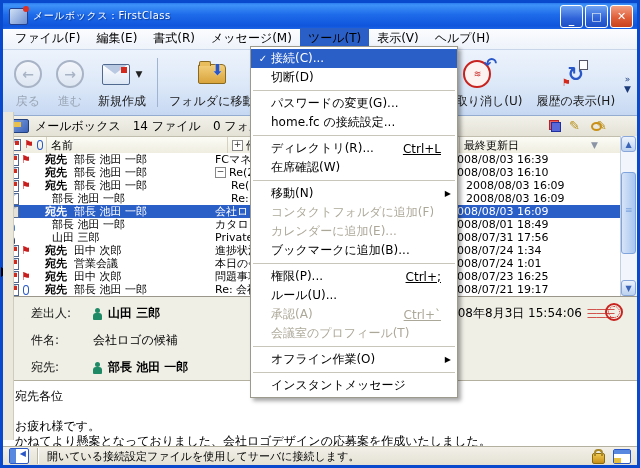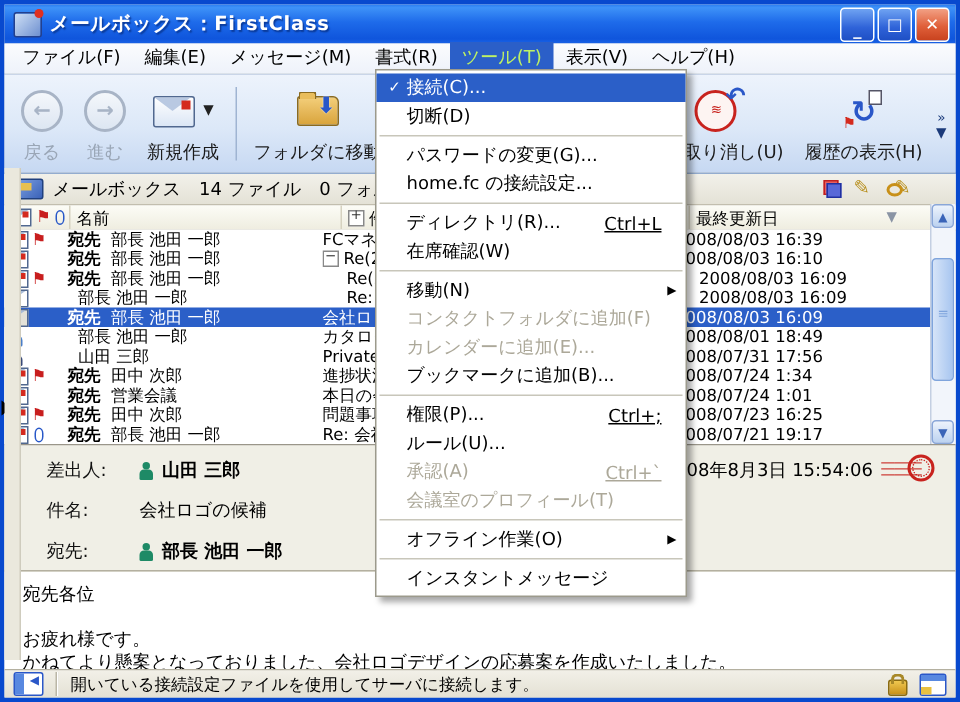--- a/index.html
+++ b/index.html
@@ -2,30 +2,30 @@
 <html><head>
 <meta charset="utf-8">
 <style>
   html,body{margin:0;padding:0;}
   body{width:640px;height:468px;position:relative;font-family:"DejaVu Sans","Liberation Sans",sans-serif;overflow:hidden;background:#ECEAE0;}
   .window{position:absolute;inset:0;border:3px solid #0849CE;display:flex;flex-direction:column;background:#ECEAE0;box-sizing:border-box;}
   
   .titlebar{height:26px;flex:0 0 26px;background:linear-gradient(180deg,#2A7CF0 0%,#3E92F8 8%,#1E6BEA 45%,#0F55DC 88%,#1A63E6 100%);display:flex;align-items:center;padding:0 4px;color:#fff;}
   .app-icon{width:17px;height:15px;margin:0 5px 0 2px;position:relative;background:linear-gradient(135deg,#cfe0f5,#6d8fd0);border:1px solid #23408e;border-radius:2px;}
   .app-icon::after{content:"";position:absolute;right:-2px;top:-3px;width:6px;height:6px;background:#e03020;border-radius:50%;}
-  .title-text{font-size:13px;font-weight:bold;text-shadow:1px 1px 1px #0a3a9a;letter-spacing:.5px;flex:1;white-space:nowrap;overflow:hidden;}
+  .title-text{font-size:10px;font-weight:normal;text-shadow:1px 1px 1px #0a3a9a;letter-spacing:.5px;flex:1;white-space:nowrap;overflow:hidden;}
   .winbtns{display:flex;gap:2px;}
   .wbtn{width:21px;height:21px;border:1px solid #fff;border-radius:3px;font-size:11px;font-weight:bold;color:#fff;display:flex;align-items:center;justify-content:center;line-height:1;}
   .wbtn.min,.wbtn.max{background:linear-gradient(180deg,#6FA3F2,#2E62D8 60%,#1E4FC4);}
   .wbtn.close{background:linear-gradient(180deg,#F2A084,#E0603A 55%,#C8421E);}
   .wbtn.min span{align-self:flex-end;margin-bottom:2px;}
   
   .menubar{height:20px;flex:0 0 20px;background:linear-gradient(180deg,#FBFCFE,#EEF2FA);border-bottom:1px solid #C9D5E8;display:flex;align-items:center;font-size:12px;padding-left:4px;}
   .mbitem{padding:2px 8px 3px;white-space:nowrap;text-align:center;}
-  .mbitem.active{background:#2B5FC8;color:#bef264;}
+  .mbitem.active{background:#2B5FC8;color:#000000;}
   
   .toolbar{height:63px;flex:0 0 63px;background:linear-gradient(180deg,#EDF3FC 0%,#DCE8F8 55%,#C6D8F2 100%);border-bottom:1px solid #93ACCF;display:flex;align-items:stretch;padding:2px 4px 0;}
   .tbtn{display:flex;flex-direction:column;align-items:center;justify-content:flex-end;padding:3px 7px 5px;font-size:12px;color:#1a1a1a;white-space:nowrap;}
   .tbtn .ticon{height:30px;display:flex;align-items:center;justify-content:center;margin-bottom:4px;}
   .tbtn.disabled{color:#9aa6b6;}
   .circ{width:24px;height:24px;border-radius:50%;border:2px solid #A8B4C6;color:#A8B4C6;font-size:14px;font-weight:bold;display:flex;align-items:center;justify-content:center;background:linear-gradient(180deg,#f4f7fb,#dde6f2);}
   .env{width:26px;height:19px;background:linear-gradient(180deg,#ffffff,#dbe6f5);border:1px solid #51688F;border-radius:2px;position:relative;}
   .env::before{content:"";position:absolute;left:0;top:0;border-left:12px solid transparent;border-right:12px solid transparent;border-top:9px solid #b9c9e2;}
   .env::after{content:"";position:absolute;right:2px;top:2px;width:6px;height:6px;background:#D42A1E;}
   .caret{font-size:9px;color:#222;margin-left:6px;align-self:center;}
@@ -144,22 +144,22 @@
           <span>_</span>
         </span>
       <span class="wbtn max">□</span>
       <span class="wbtn close">✕</span>
     </span>
   </div>
 
   <div class="menubar">
     <span class="mbitem">ファイル(F)</span>
     <span class="mbitem">編集(E)</span>
+    <span class="mbitem">書式(R)</span>
     <span class="mbitem">メッセージ(M)</span>
-    <span class="mbitem">書式(R)</span>
     <span class="mbitem active">ツール(T)</span>
     <span class="mbitem">表示(V)</span>
     <span class="mbitem">ヘルプ(H)</span>
   </div>
 
   <div class="toolbar">
     <div class="tbtn disabled">
       <span class="ticon">
           <span class="circ">←</span>
         </span>

